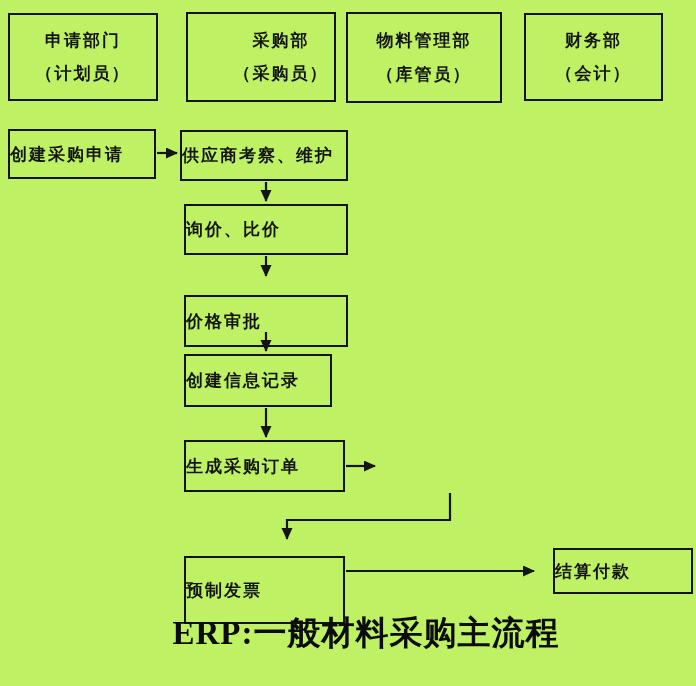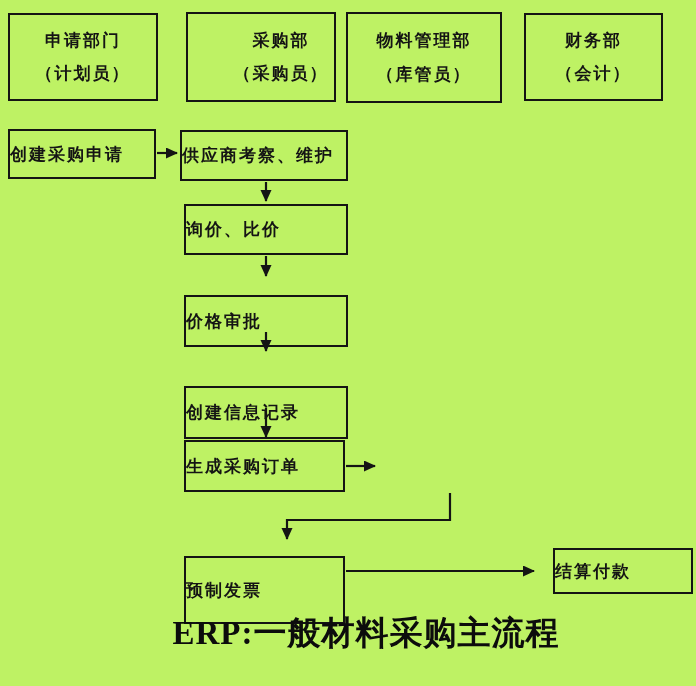--- a/index.html
+++ b/index.html
@@ -62,21 +62,21 @@
   </div>
   <div class="box step" style="left:180px; top:130px; width:168px; height:51px;">
     <span>供应商考察、维护</span>
   </div>
   <div class="box step" style="left:184px; top:204px; width:164px; height:51px;">
     <span>询价、比价</span>
   </div>
   <div class="box step" style="left:184px; top:279px; width:164px; height:52px;margin-top:16px;">
     <span>价格审批</span>
   </div>
-  <div class="box step" style="left:184px; top:354px; width:164px; height:53px;margin-top:32px;">
+  <div class="box step" style="left:184px; top:354px; width:148px; height:53px;">
     <span>创建信息记录</span>
   </div>
   <div class="box step" style="left:184px; top:440px; width:161px; height:52px;">
     <span>生成采购订单</span>
   </div>
   <div class="box step" style="left:184px; top:556px; width:161px; height:68px;">
     <span>预制发票</span>
   </div>
   <div class="box step" style="left:553px; top:548px; width:140px; height:46px;">
     <span>结算付款</span>

